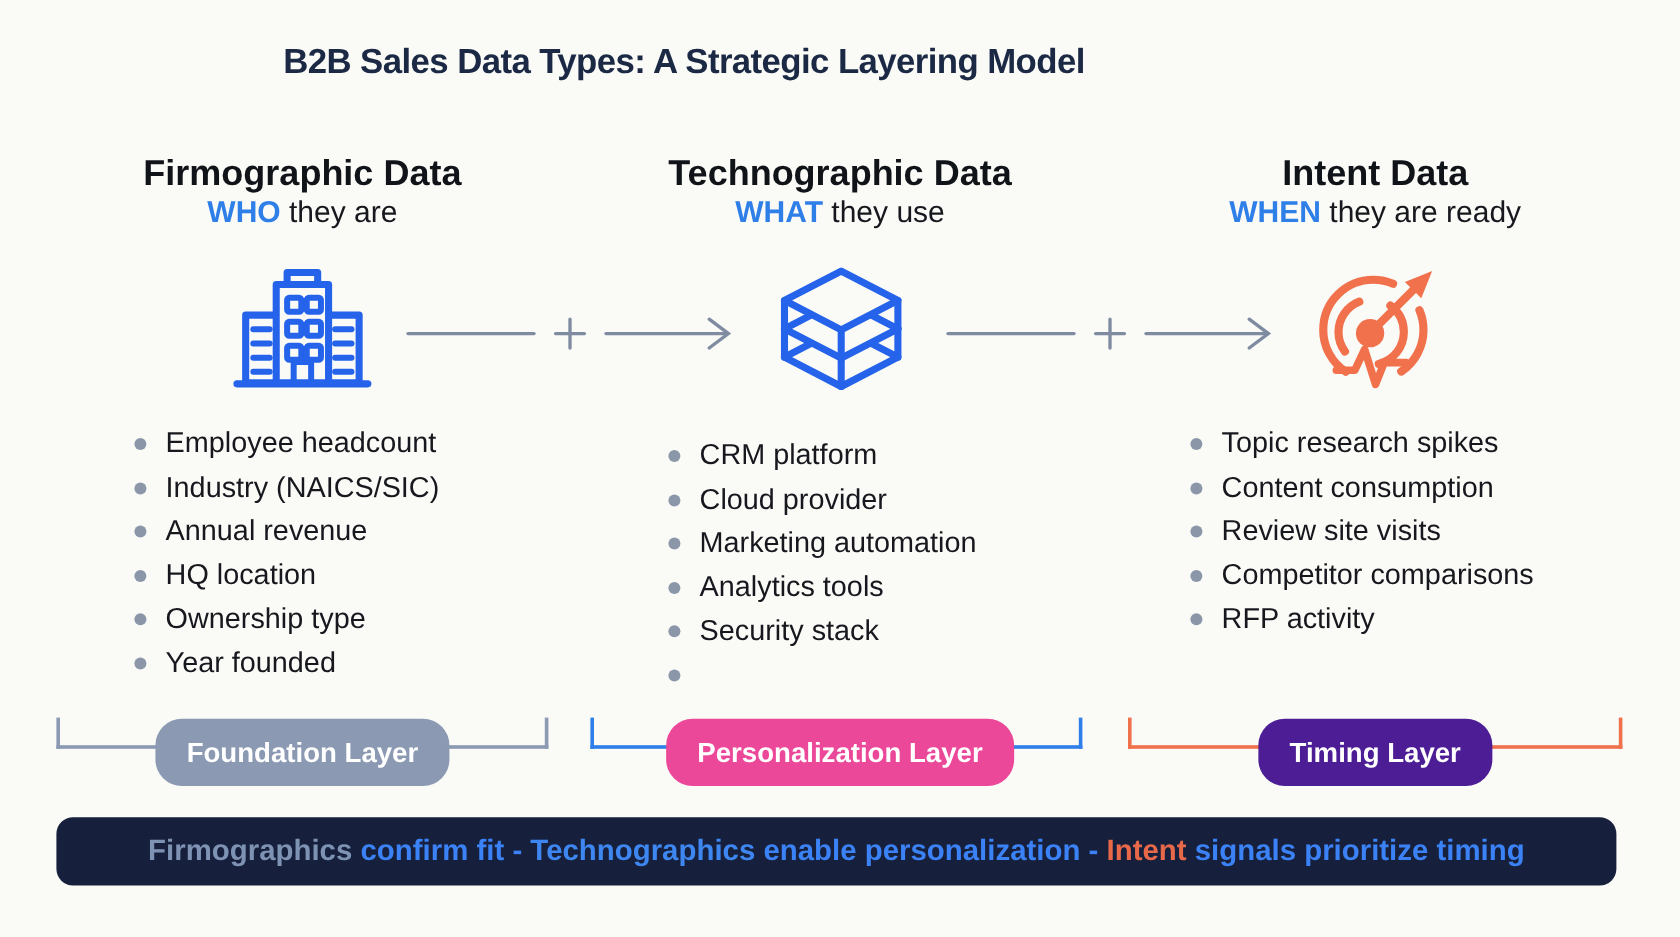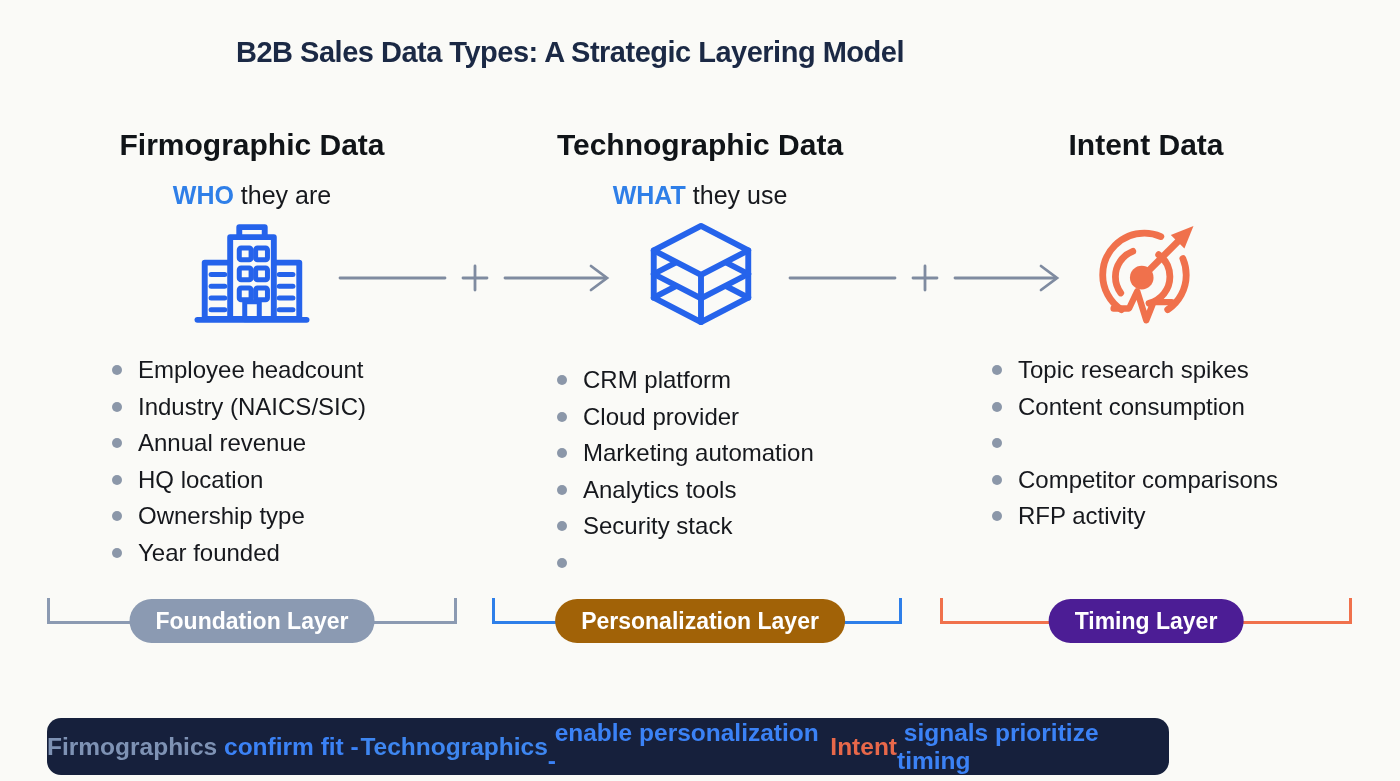--- a/index.html
+++ b/index.html
@@ -9,21 +9,21 @@
     font-family:"Liberation Sans", sans-serif;
     overflow:hidden;
   }
   .title{
     position:absolute; left:0; top:36px; width:1140px;
     text-align:center; font-size:29px; font-weight:bold;
     color:#1b2945; letter-spacing:-0.5px;
   }
   .col-head{position:absolute; width:384px; text-align:center;}
   .col-head .heading{font-size:30px; font-weight:bold; color:#101418;}
-  .col-head .subtitle{font-size:25px; color:#16181d; margin-top:19px;}
+  .col-head .subtitle{font-size:25px; color:#16181d; margin-top:1px;}
   .col-head .kw{color:#2f7fe8; font-weight:bold;}
   .icon-box{position:absolute;}
   .connector{position:absolute;}
   ul.datalist{
     position:absolute; list-style:none; margin:0; padding:0; width:360px;
   }
   ul.datalist li{
     display:flex; align-items:center; height:36.5px;
     font-size:24px; color:#16181d;
   }
@@ -32,30 +32,30 @@
     background:#8b97a9; margin-right:16px; flex:0 0 auto;
   }
   .bracket{
     position:absolute; top:598px; height:23px;
     border-left:3px solid; border-right:3px solid; border-bottom:3px solid;
   }
   .bracket.gray{border-color:#8b9ab2;}
   .bracket.blue{border-color:#2e7fe9;}
   .bracket.orange{border-color:#f0714c;}
   .pill{
-    position:absolute; top:599px; height:44px; border-radius:22px;
+    position:absolute; top:599px; height:56px; border-radius:22px;
     display:flex; align-items:center; justify-content:center;
     padding:0 26px; transform:translateX(-50%);
     color:#ffffff; font-size:23px; font-weight:bold; white-space:nowrap;
   }
   .pill.gray{background:#8b9ab2;}
-  .pill.blue{background:#a16207;}
+  .pill.blue{background:#ec4899;}
   .pill.orange{background:#4c1d95;}
   .footer-bar{
-    position:absolute; left:47px; top:718px; width:1122px; height:57px;
+    position:absolute; left:47px; top:681px; width:1300px; height:57px;
     background:#16203c; border-radius:14px;
     display:flex; align-items:center; justify-content:center;
     font-size:24.5px; font-weight:bold; white-space:pre-wrap;
   }
   .seg-muted{color:#7e92b4;}
   .seg-white{color:#3b82f6;}
   .seg-blue{color:#3e86f0;}
   .seg-orange{color:#e8684a;}
 </style>
 </head>
@@ -74,20 +74,24 @@
   </div>
   <div class="col-head" style="left:508px; top:128px;">
     <div class="heading">Technographic Data</div>
     <div class="subtitle">
       <span class="kw">WHAT</span>
       <span>they use</span>
     </div>
   </div>
   <div class="col-head" style="left:954px; top:128px;">
     <div class="heading">Intent Data</div>
+    <div class="subtitle">
+      <span class="kw">WHEN</span>
+      <span>they are ready</span>
+    </div>
   </div>
 
   <div class="icon-box" style="left:192px; top:220px;">
     <svg width="120" height="107" viewBox="0 0 132 112" fill="none">
       <g stroke="#2563eb" stroke-width="6.5" stroke-linecap="round" stroke-linejoin="round">
         <rect x="14" y="44" width="30" height="62"></rect>
         <rect x="88" y="44" width="30" height="62"></rect>
         <rect x="42" y="16" width="48" height="90" fill="#fafaf7"></rect>
         <rect x="52" y="5" width="28" height="11" fill="#fafaf7"></rect>
         <path d="M6 107 H126"></path>
@@ -221,20 +225,21 @@
     <li>
         <span class="bullet"></span>
         <span>Topic research spikes</span>
       </li>
     <li>
         <span class="bullet"></span>
         <span>Content consumption</span>
       </li>
     <li>
         <span class="bullet"></span>
+        <span>Review site visits</span>
       </li>
     <li>
         <span class="bullet"></span>
         <span>Competitor comparisons</span>
       </li>
     <li>
         <span class="bullet"></span>
         <span>RFP activity</span>
       </li>
   </ul>

